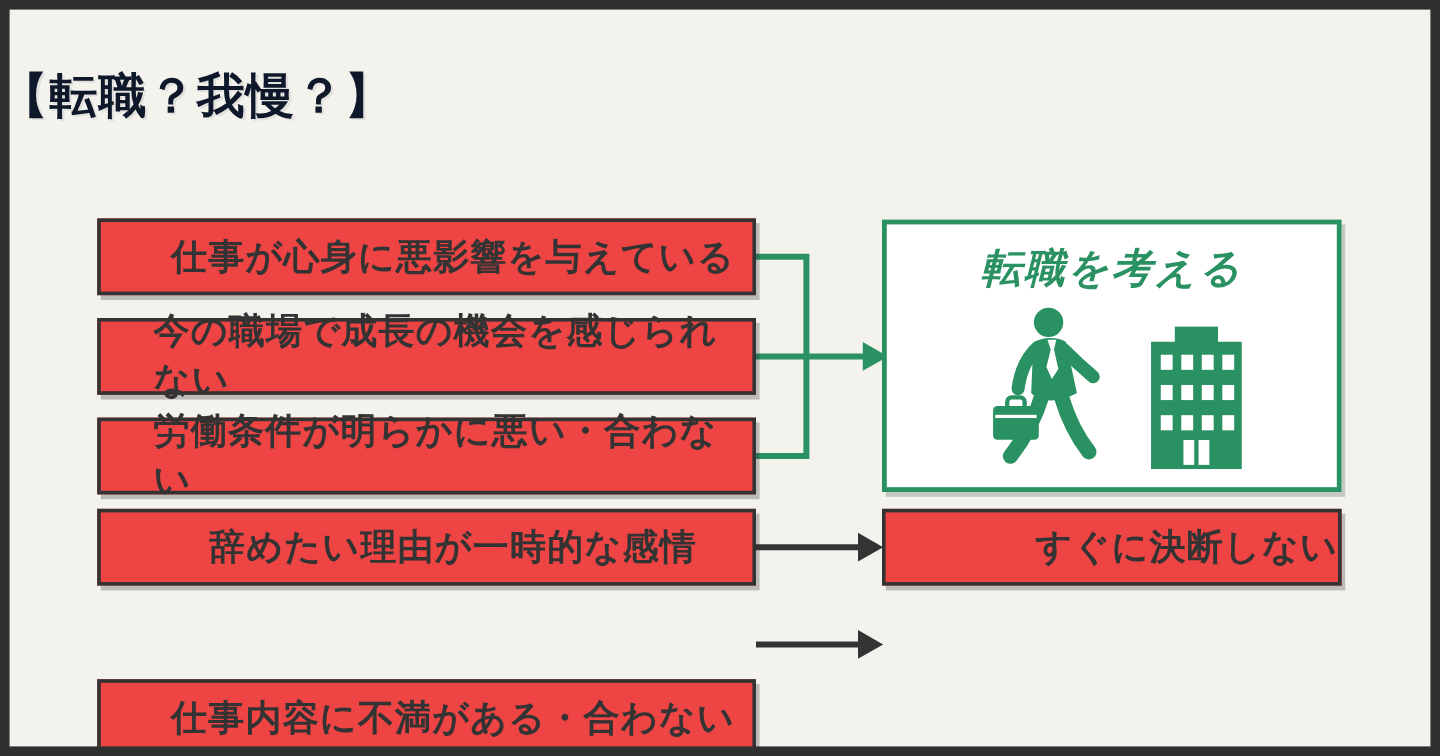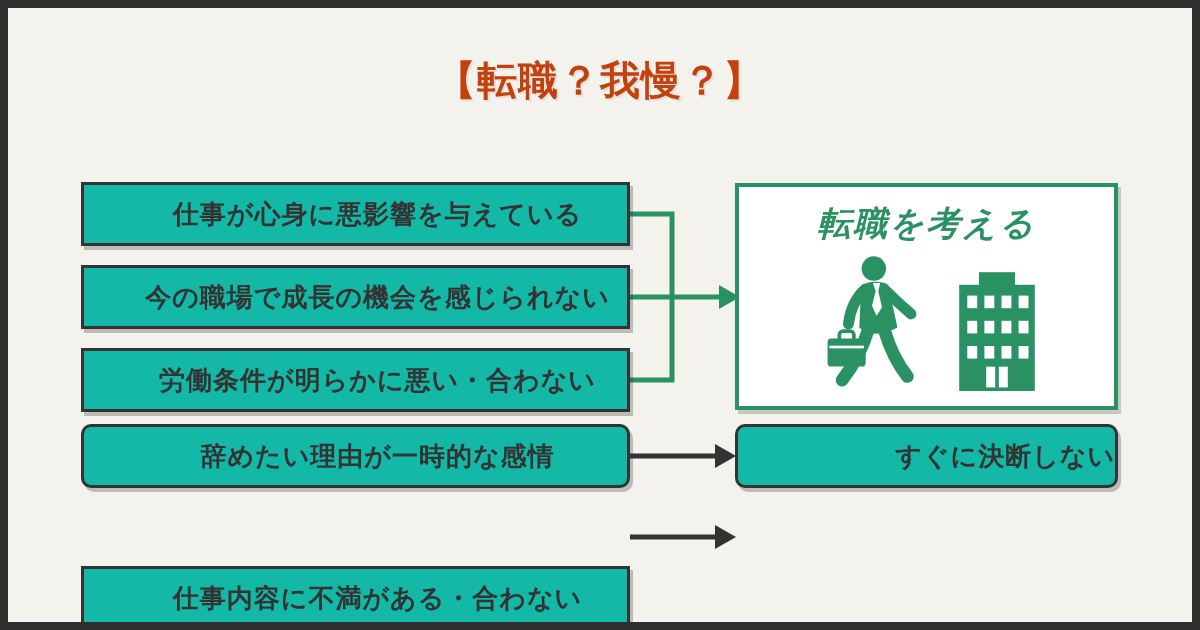--- a/index.html
+++ b/index.html
@@ -18,59 +18,59 @@
     border: 8px solid #2F2F2F;
     pointer-events: none;
     z-index: 90;
   }
 
   .title {
     position: absolute;
     top: 54px;
     left: 0;
     right: 0;
-    text-align: center;
+    text-align: left;
     font-size: 40px;
     line-height: 52px;
     font-weight: 700;
-    color: #c2410c;
+    color: #0f172a;
     letter-spacing: 1px;
     text-shadow: 2px 2px 0 rgba(0,0,0,0.07);
     z-index: 10;
   }
 
   .connectors {
     position: absolute;
     top: 0;
     left: 0;
     z-index: 2;
   }
 
   .box {
     position: absolute;
-    background: #14b8a6;
+    background: #ef4444;
     border: 3px solid #333333;
     box-shadow: 3px 4px 0 rgba(45,45,45,0.28);
     display: flex;
     align-items: center;
     justify-content: center;
-    font-size: 26px;
+    font-size: 30px;
     font-weight: 700;
     color: #333333;
     letter-spacing: 1px;
     z-index: 5;
     padding-left: 44px;
   }
   .lbox { left: 81px; width: 549px; height: 64px; }
   .rbox { left: 735px; width: 383px; height: 64px; justify-content: flex-end; }
 
   .row1 { top: 182px; }
   .row2 { top: 265px; }
   .row3 { top: 348px; }
-  .row4 { top: 424px; border-radius: 10px; }
+  .row4 { top: 424px; }
   .row5 { top: 518px; margin-top: 48px; }
 
   .goal {
     position: absolute;
     left: 735px;
     top: 183px;
     width: 383px;
     height: 227px;
     background: #FFFFFF;
     border: 4px solid #2A9162;

